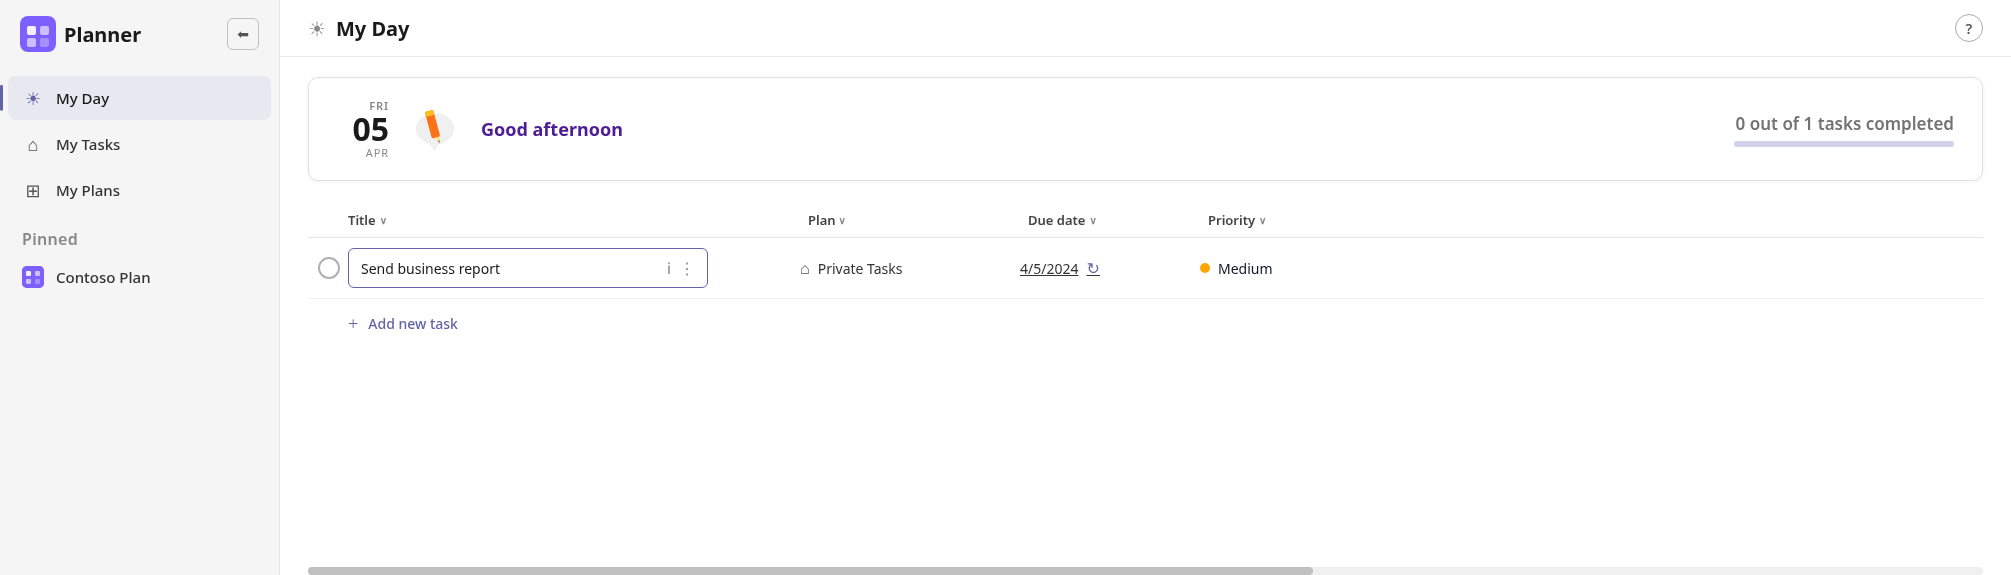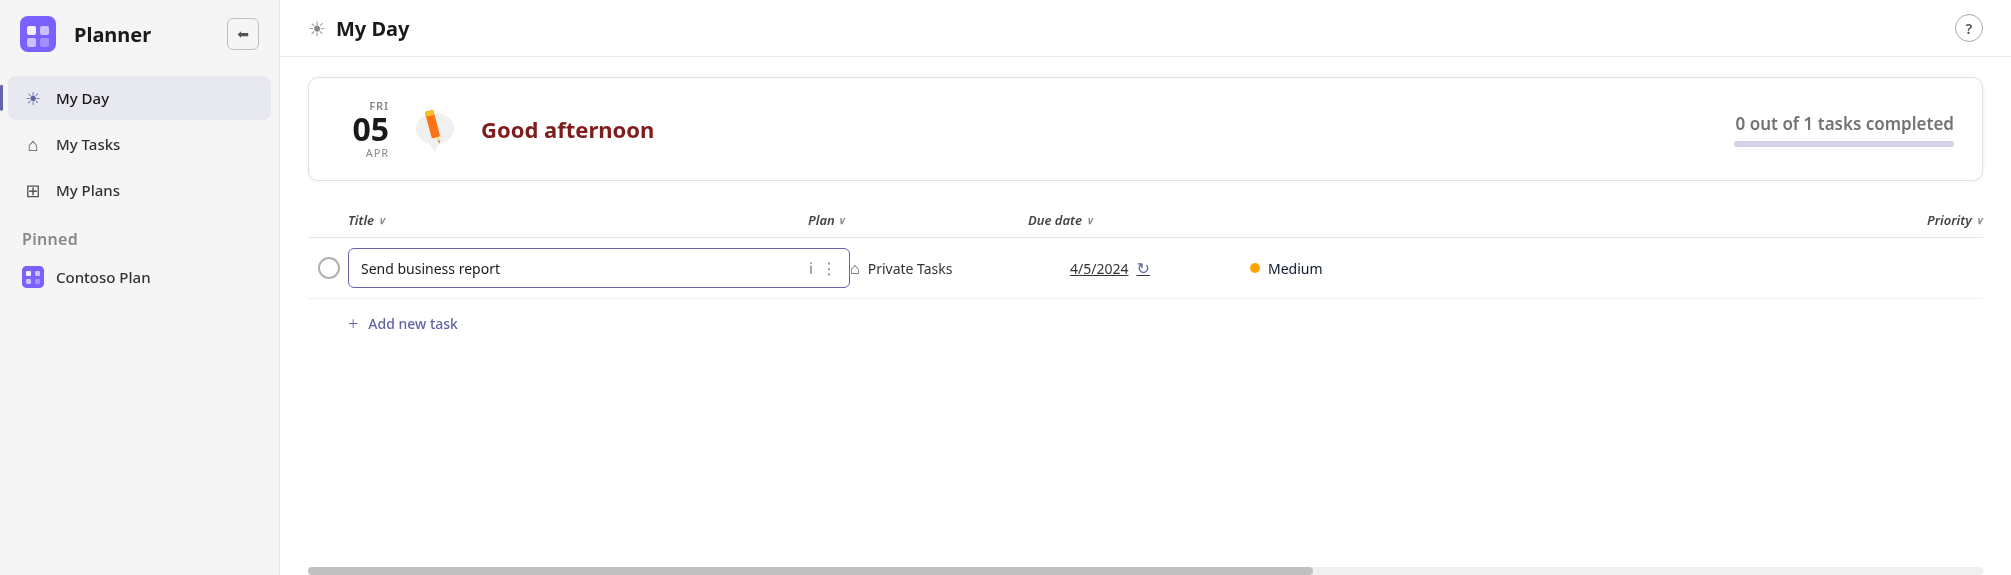--- a/index.html
+++ b/index.html
@@ -26,21 +26,21 @@
       display: flex;
       align-items: center;
       justify-content: space-between;
       padding: 16px 20px;
       margin-bottom: 8px;
     }
 
     .sidebar-logo {
       display: flex;
       align-items: center;
-      gap: 18px;
+      gap: 8px;
     }
 
     .sidebar-title {
       font-size: 20px;
       font-weight: 700;
       color: #1a1a1a;
     }
 
     .collapse-btn {
       width: 32px;
@@ -219,23 +219,23 @@
       color: #888;
       text-transform: uppercase;
       letter-spacing: 0.08em;
     }
 
     .greeting-text {
       flex: 1;
     }
 
     .greeting-headline {
-      font-size: 22px;
+      font-size: 18px;
       font-weight: 700;
-      color: #7f1d1d;
+      color: #4c1d95;
     }
 
     .greeting-sub {
       font-size: 14px;
       color: #555;
     }
 
     .progress-section {
       text-align: right;
       min-width: 220px;
@@ -262,21 +262,20 @@
       border-radius: 3px;
     }
 
     
     .task-table-header {
       display: flex;
       align-items: center;
       padding: 6px 0 8px 40px;
       border-bottom: 1px solid #e5e5e5;
       gap: 0;
-      font-style: italic;
     }
 
     .col-title {
       flex: 0 0 460px;
       font-size: 13px;
       font-weight: 600;
       color: #444;
       display: flex;
       align-items: center;
       gap: 4px;
@@ -307,21 +306,20 @@
 
     .col-priority {
       flex: 1;
       font-size: 13px;
       font-weight: 600;
       color: #444;
       display: flex;
       align-items: center;
       gap: 4px;
       cursor: pointer;
-      justify-content: flex-end;
     }
 
     .sort-arrow {
       font-size: 10px;
       color: #888;
     }
 
     
     .task-row {
       display: flex;
@@ -347,21 +345,21 @@
       display: flex;
       align-items: center;
     }
 
     .task-name-box {
       border: 1.5px solid #6264a7;
       border-radius: 6px;
       padding: 8px 12px;
       display: flex;
       align-items: center;
-      width: 502px;
+      width: 360px;
       background: white;
       gap: 8px;
     }
 
     .task-name-text {
       flex: 1;
       font-size: 14px;
       color: #1a1a1a;
     }
 

